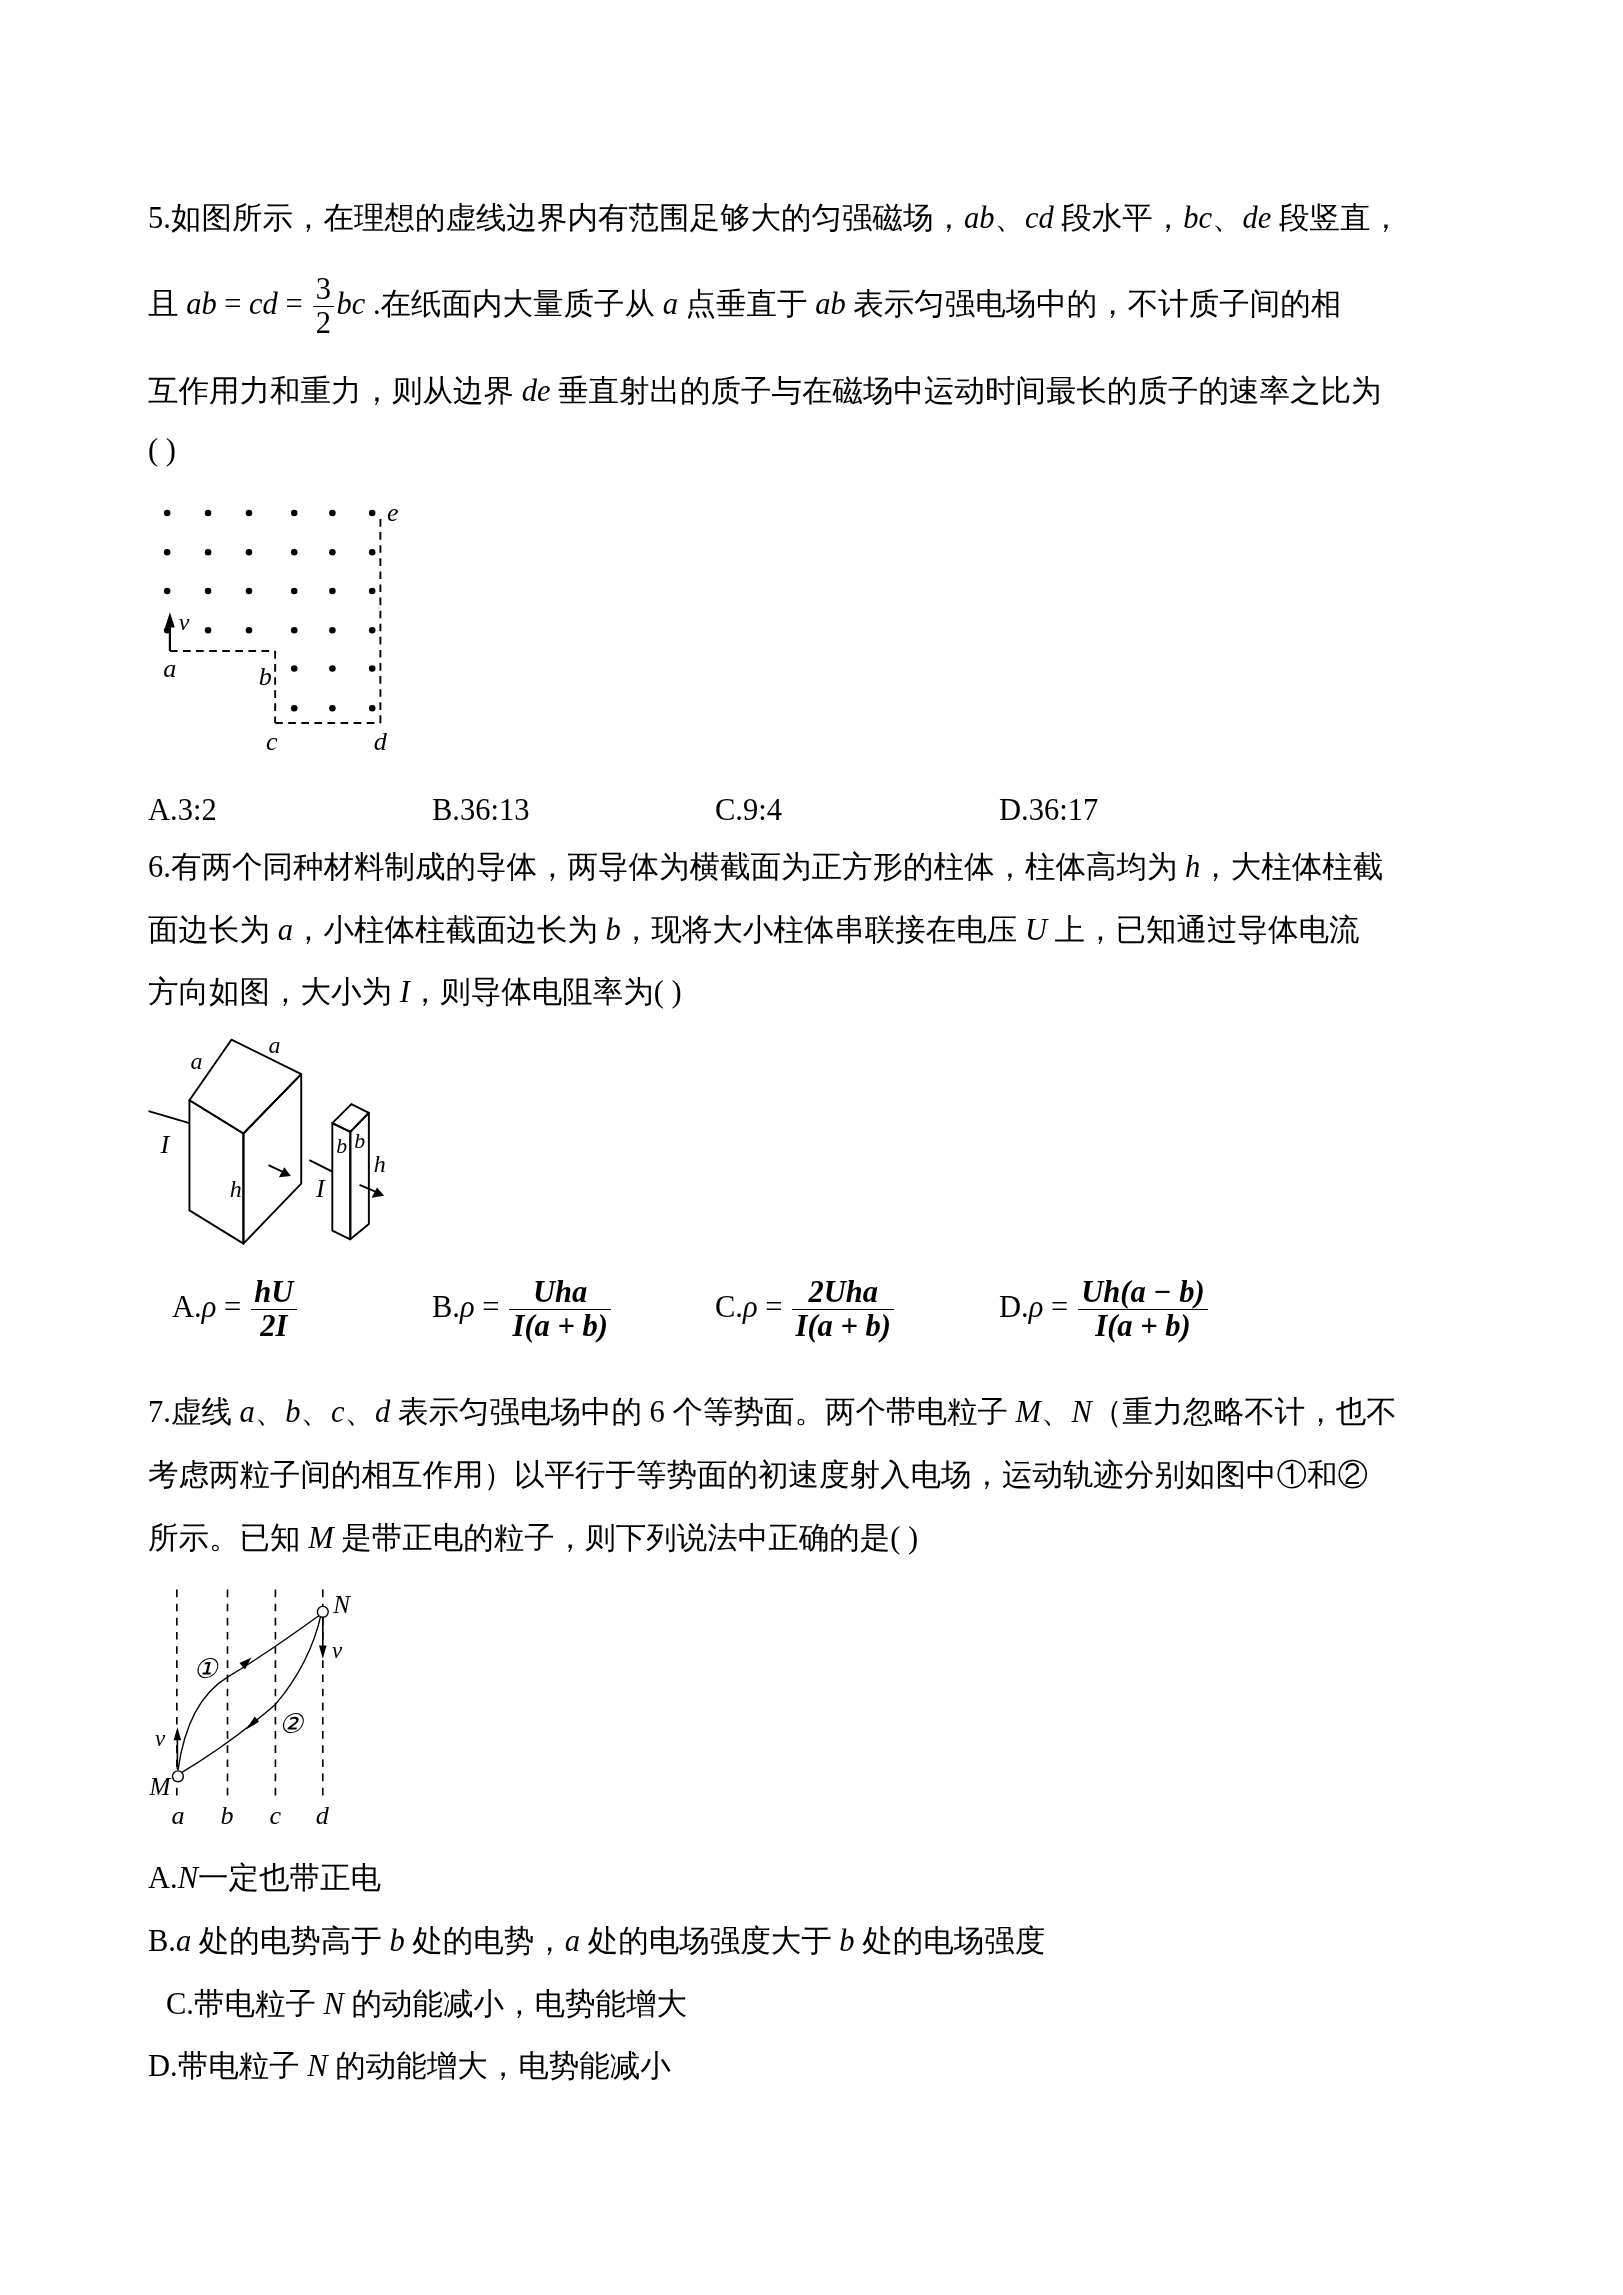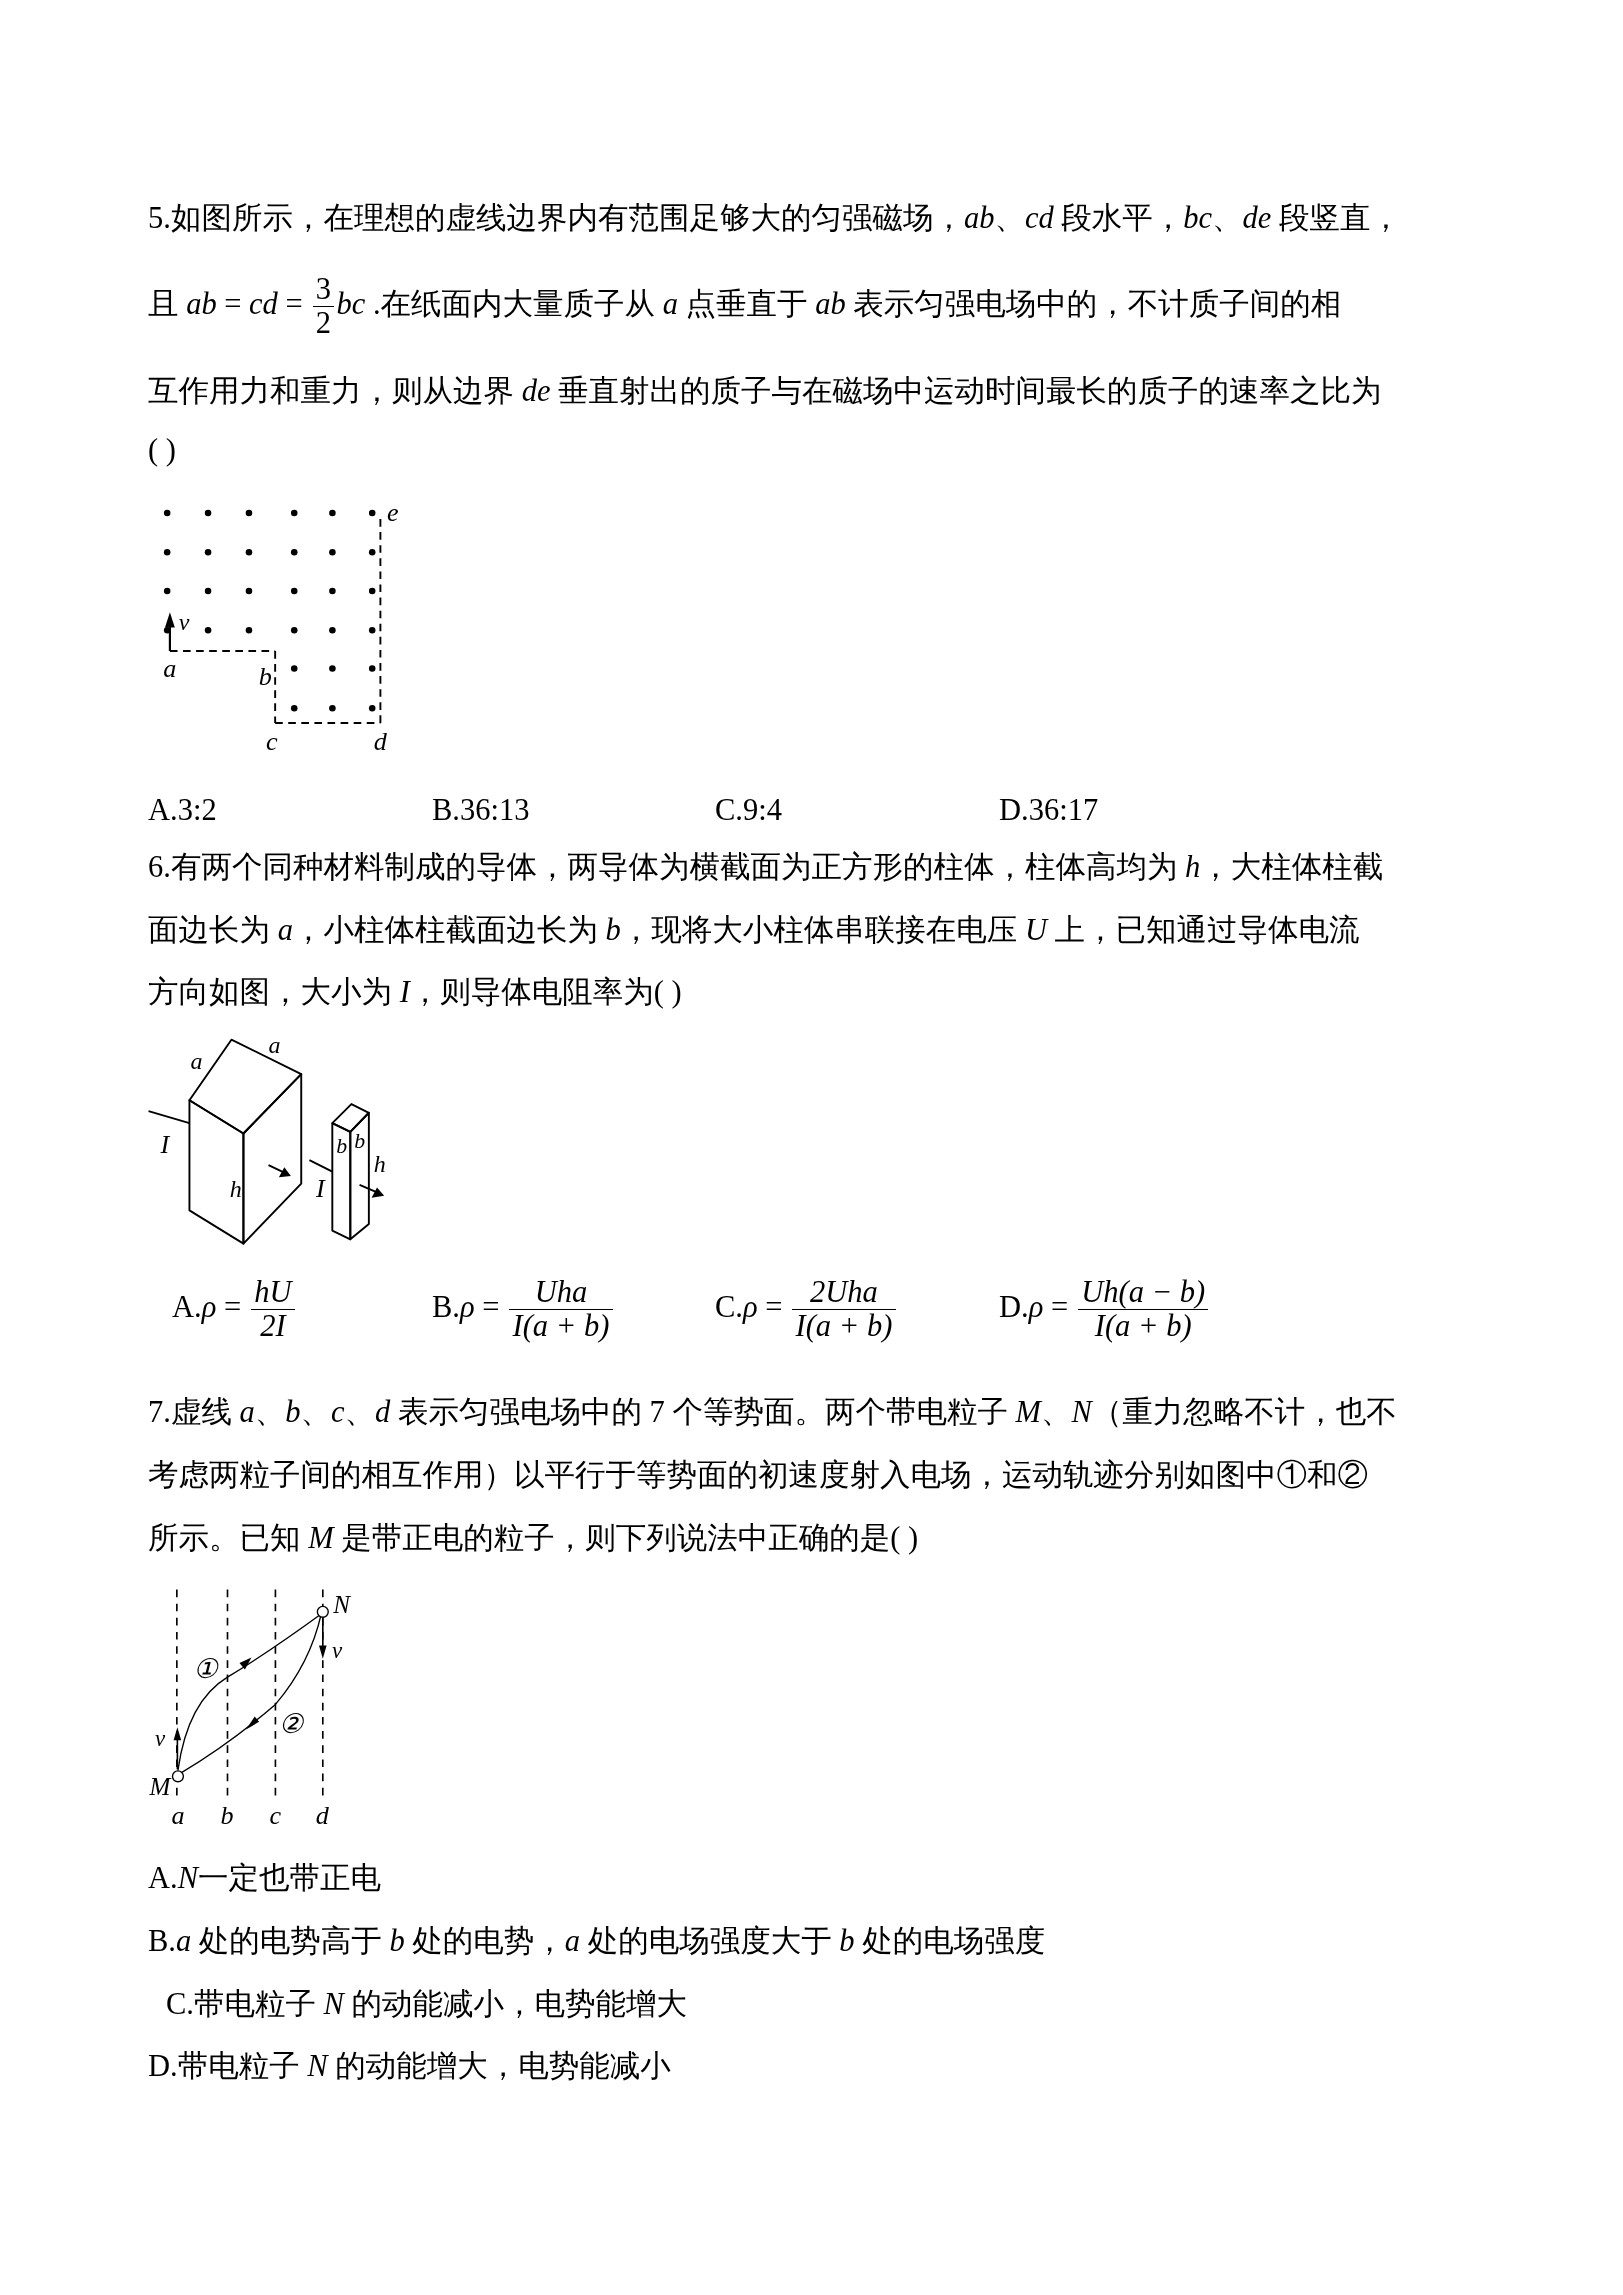--- a/index.html
+++ b/index.html
@@ -13,21 +13,21 @@
     font-size: 30.5px; line-height: 38px; white-space: nowrap;
   }
   .i { font-style: italic; }
   .frac {
     display: inline-block; vertical-align: middle; text-align: center;
     font-style: normal; margin: 0 2.2px;
   }
   .frac .num, .frac .den { display: block; line-height: 33px; padding: 0 3.3px; }
   .frac .num { border-bottom: 1.6px solid #000; }
   .opt { position: absolute; font-size: 30.5px; line-height: 38px; white-space: nowrap; }
-  .opt .frac .num, .opt .frac .den { font-style: italic; }
+  .opt .frac .num, .opt .frac .den { font-style: italic; font-weight: bold; }
   svg { position: absolute; overflow: visible; }
   svg text { font-family: "Liberation Serif", "DejaVu Serif", serif; font-style: italic; }
 </style>
 </head>
 <body>
 
 <div class="line" style="top:199px;">
   <span>5.如图所示，在理想的虚线边界内有范围足够大的匀强磁场，</span><span class="i">ab</span><span>、</span><span class="i">cd</span><span> 段水平，</span><span class="i">bc</span><span>、</span><span class="i">de</span><span> 段竖直，</span>
 </div>
 
@@ -155,21 +155,21 @@
   <span>B.</span><span class="i">ρ</span><span> = </span><span class="frac"><span class="num">Uha</span><span class="den">I(a + b)</span></span>
 </div>
 <div class="opt" style="left:715px; top:1276px;">
   <span>C.</span><span class="i">ρ</span><span> = </span><span class="frac"><span class="num">2Uha</span><span class="den">I(a + b)</span></span>
 </div>
 <div class="opt" style="left:999px; top:1276px;">
   <span>D.</span><span class="i">ρ</span><span> = </span><span class="frac"><span class="num">Uh(a − b)</span><span class="den">I(a + b)</span></span>
 </div>
 
 <div class="line" style="top:1393px;">
-  <span>7.虚线 </span><span class="i">a</span><span>、</span><span class="i">b</span><span>、</span><span class="i">c</span><span>、</span><span class="i">d</span><span> 表示匀强电场中的 7 个等势面。两个带电粒子 </span><span class="i">M</span><span>、</span><span class="i">N</span><span>（重力忽略不计，也不</span>
+  <span>7.虚线 </span><span class="i">a</span><span>、</span><span class="i">b</span><span>、</span><span class="i">c</span><span>、</span><span class="i">d</span><span> 表示匀强电场中的 6 个等势面。两个带电粒子 </span><span class="i">M</span><span>、</span><span class="i">N</span><span>（重力忽略不计，也不</span>
 </div>
 <div class="line" style="top:1456px;text-align:right;">考虑两粒子间的相互作用）以平行于等势面的初速度射入电场，运动轨迹分别如图中①和②</div>
 <div class="line" style="top:1519px;">
   <span>所示。已知 </span><span class="i">M</span><span> 是带正电的粒子，则下列说法中正确的是(   )</span>
 </div>
 
 <svg style="left:136px; top:1581px;" width="354" height="273" viewBox="0 0 650 500">
   <g stroke="#000" stroke-width="3" stroke-dasharray="14,12">
     <line x1="75" y1="15" x2="75" y2="395"></line>
     <line x1="168" y1="15" x2="168" y2="395"></line>

